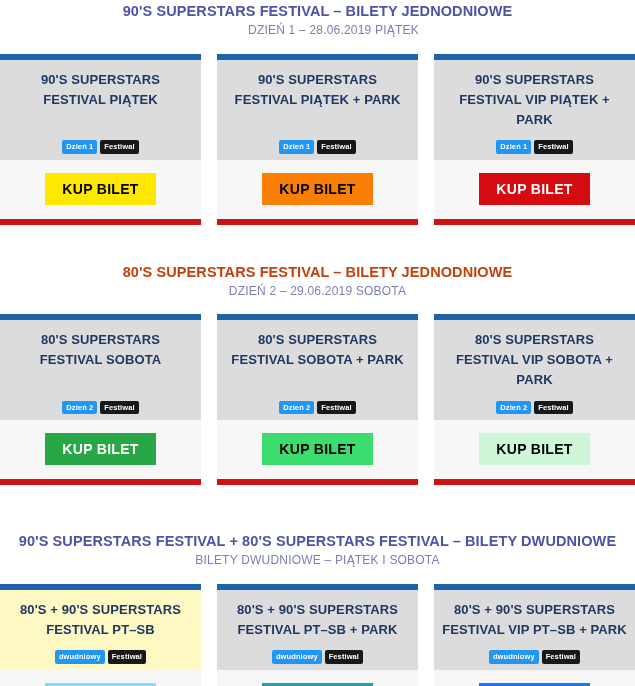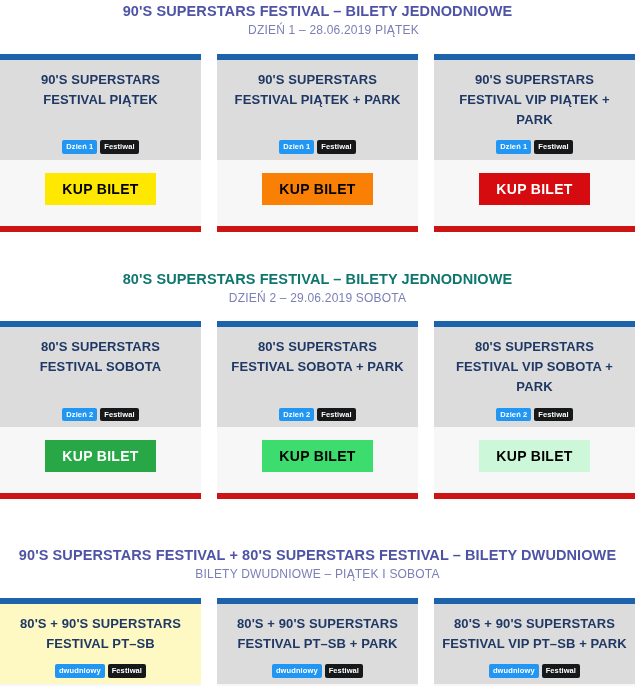--- a/index.html
+++ b/index.html
@@ -101,21 +101,21 @@
     letter-spacing: 0.1px;
   }
   .badge-day  { background: #2196f3; color: #ffffff; }
   .badge-type { background: #17181a; color: #ffffff; }
 
   .card-body {
     background: #f7f7f7;
     display: flex;
     justify-content: center;
     align-items: center;
-    padding: 13px 8px 21px 8px;
+    padding: 13px 8px 14px 8px;
     box-sizing: border-box;
   }
   .buy-btn {
     display: inline-block;
     border: 0;
     font-family: "Liberation Sans", sans-serif;
     font-size: 14px;
     font-weight: bold;
     letter-spacing: 0.3px;
     padding: 9px 17px;
@@ -194,21 +194,21 @@
         </div>
         <div class="card-bottombar" style="background-color: rgb(204, 20, 20);"></div>
       </div>
 
     </div>
   </div>
 
   <div class="sec-gap-b"></div>
 
   <div class="section section-2">
-    <div class="section-heading" style="color: #0f766e;">80'S SUPERSTARS FESTIVAL – BILETY JEDNODNIOWE</div>
+    <div class="section-heading" style="color: #c2410c;">80'S SUPERSTARS FESTIVAL – BILETY JEDNODNIOWE</div>
     <div class="section-sub" style="color: rgb(123, 127, 181);">DZIEŃ 2 – 29.06.2019 SOBOTA</div>
 
     <div class="sec-gap-d"></div>
 
     <div class="cards">
 
       <div class="card">
         <div class="card-topbar" style="background-color: rgb(28, 99, 172);"></div>
         <div class="card-head" style="background-color: rgb(220, 220, 220); height: 100px;">
           <div class="card-title" style="color: rgb(31, 56, 100);">80'S SUPERSTARS FESTIVAL SOBOTA</div>

